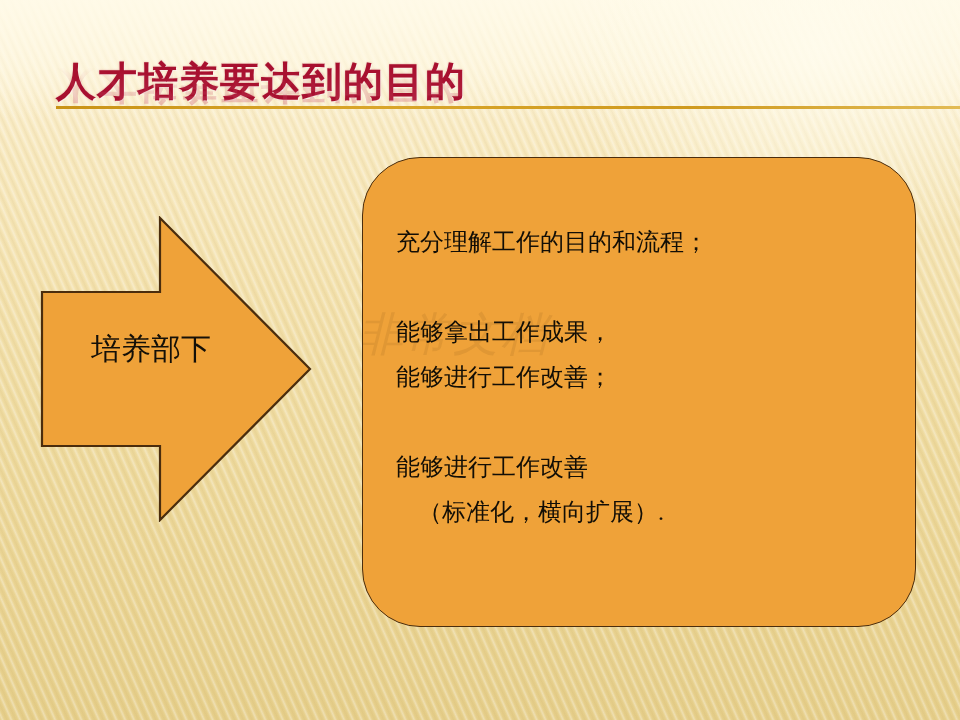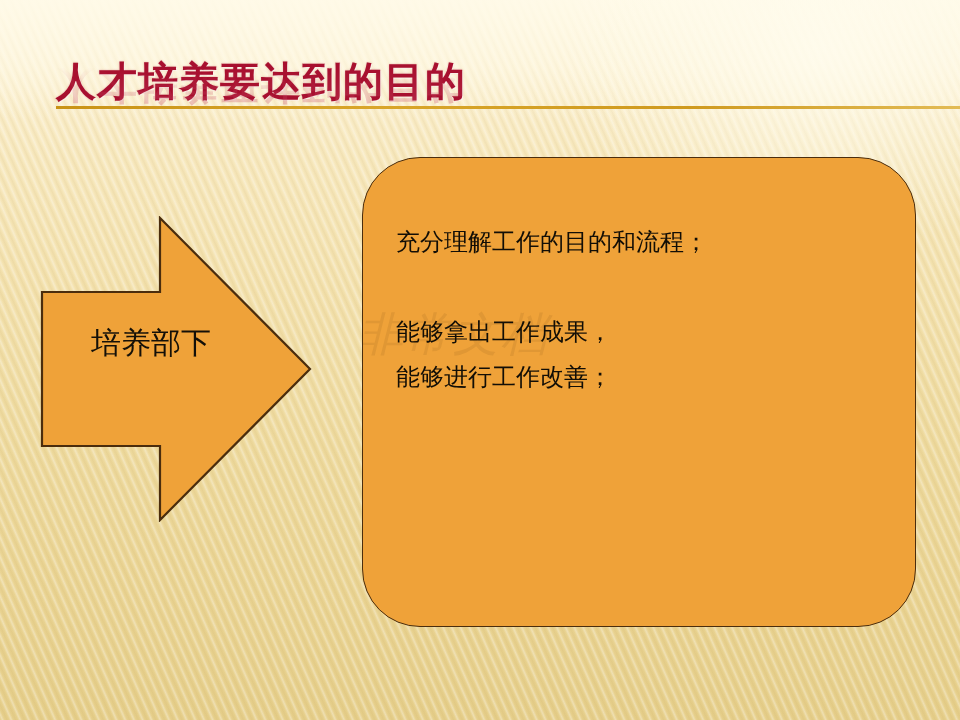--- a/index.html
+++ b/index.html
@@ -106,21 +106,21 @@
     position: absolute;
     left: 40px;
     top: 216px;
     width: 272px;
     height: 306px;
   }
   .arrow svg { display: block; width: 100%; height: 100%; }
   .arrow-label {
     position: absolute;
     left: 6px;
-    top: 106px;
+    top: 112px;
     width: 210px;
     text-align: center;
     color: #141008;
     font-size: 30px;
     line-height: 41px;
     font-family: "Liberation Serif", "DejaVu Serif", serif;
   }
   .arrow-label .ln { display: block; white-space: nowrap; }
 
   
@@ -196,17 +196,21 @@
 
       <div class="para">
         <span class="ln">充分理解工作的目的和流程；</span>
       </div>
 
       <div class="para">
         <span class="ln">能够拿出工作成果，</span>
         <span class="ln">能够进行工作改善；</span>
       </div>
 
+      <div class="para">
+        <span class="ln">能够进行工作改善</span>
+        <span class="ln indent">（标准化，横向扩展）.</span>
+      </div>
 
     </div>
   </div>
 
 </div>
 
 </body></html>

